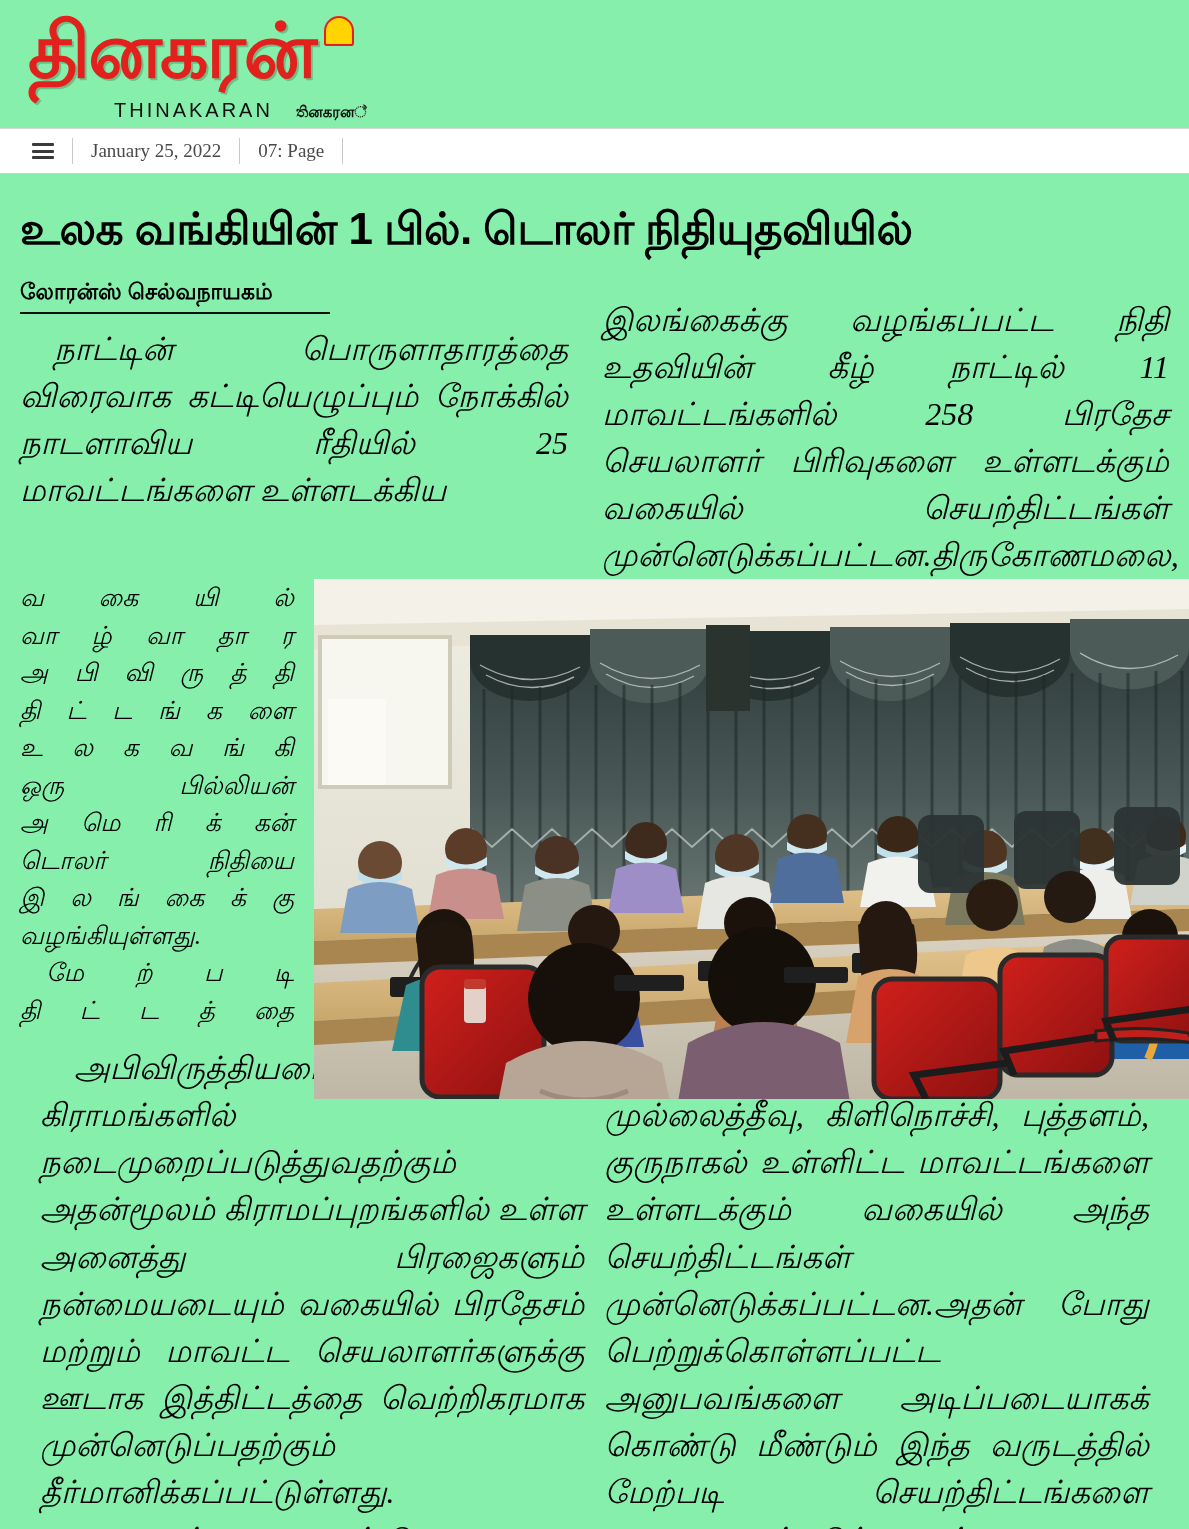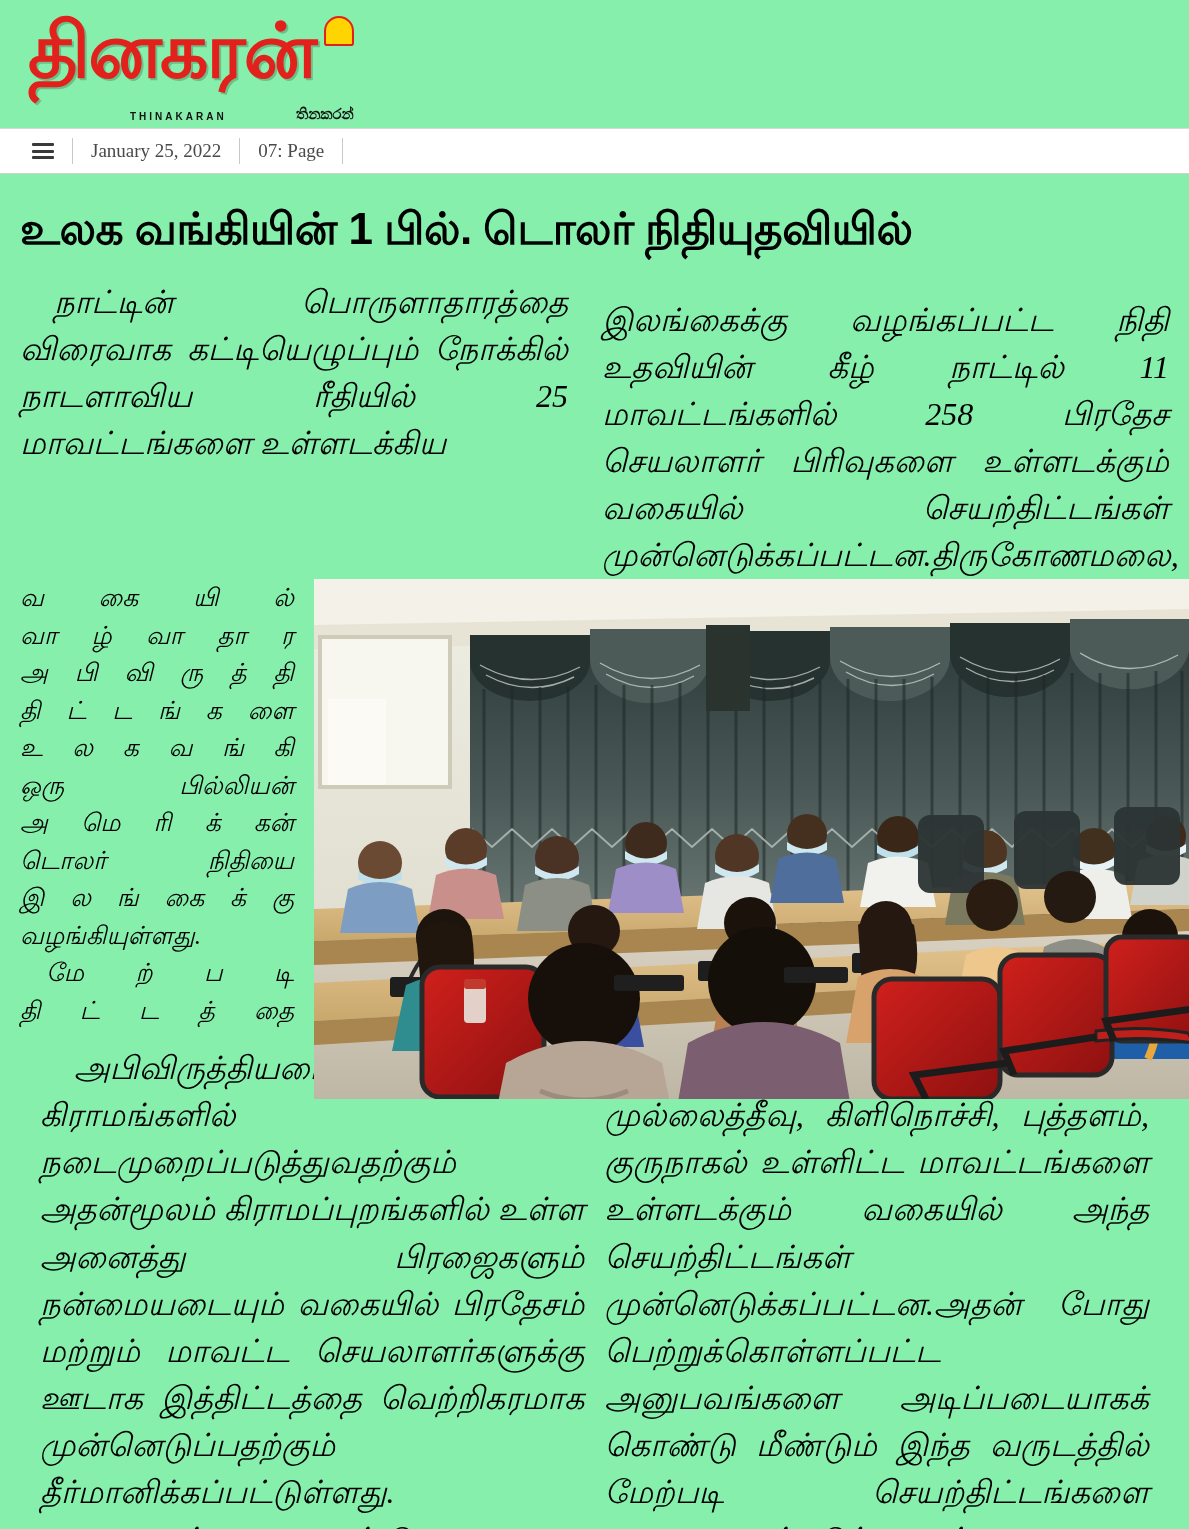--- a/index.html
+++ b/index.html
@@ -54,24 +54,24 @@
     height: 30px;
     left: 296px;
     top: 6px;
     background: #ffd400;
     border-radius: 16px 16px 3px 3px;
     border: 2px solid #e2211c;
   }
 
   .logo-sub-en {
     position: absolute;
-    left: 102px;
+    left: 86px;
     bottom: -2px;
-    font-size: 10px;
-    font-weight: bold;
+    font-size: 20px;
+    font-weight: normal;
     letter-spacing: 3px;
     color: #111;
   }
 
   .logo-sub-si {
     position: absolute;
     left: 268px;
     bottom: -3px;
     font-size: 15px;
     font-weight: bold;
@@ -217,21 +217,21 @@
 </head>
 <body>
 
 <div class="page">
 
   <div class="masthead">
     <div class="logo-wrap">
       <div class="logo-tamil">தினகரன்</div>
       <div class="logo-dot"></div>
       <div class="logo-sub-en">THINAKARAN</div>
-      <div class="logo-sub-si">තිනකරන්</div>
+      <div class="logo-sub-si">තිனகரன්</div>
     </div>
   </div>
 
   <div class="infobar">
     <div class="hamburger">
       <span></span>
         <span></span>
         <span></span>
     </div>
     <div class="vdiv"></div>
@@ -243,20 +243,21 @@
 
   <div class="headline">
     <div class="headline-line">உலக வங்கியின் 1 பில். டொலர் நிதியுதவியில்</div>
   </div>
 
   <div class="article">
 
     <div class="cols-top">
 
       <div class="col">
+        <div class="byline">லோரன்ஸ் செல்வநாயகம்</div>
         <div class="para indent">நாட்டின் பொருளாதாரத்தை விரைவாக கட்டியெழுப்பும் நோக்கில் நாடளாவிய ரீதியில் 25 மாவட்டங்களை உள்ளடக்கிய</div>
       </div>
 
       <div class="col">
         <div class="topline-gap"></div>
         <div class="para">இலங்கைக்கு வழங்கப்பட்ட நிதி உதவியின் கீழ் நாட்டில் 11 மாவட்டங்களில் 258 பிரதேச செயலாளர் பிரிவுகளை உள்ளடக்கும் வகையில் செயற்திட்டங்கள் முன்னெடுக்கப்பட்டன.திருகோணமலை,</div>
       </div>
     </div>
 
     <div class="wrap-zone">

